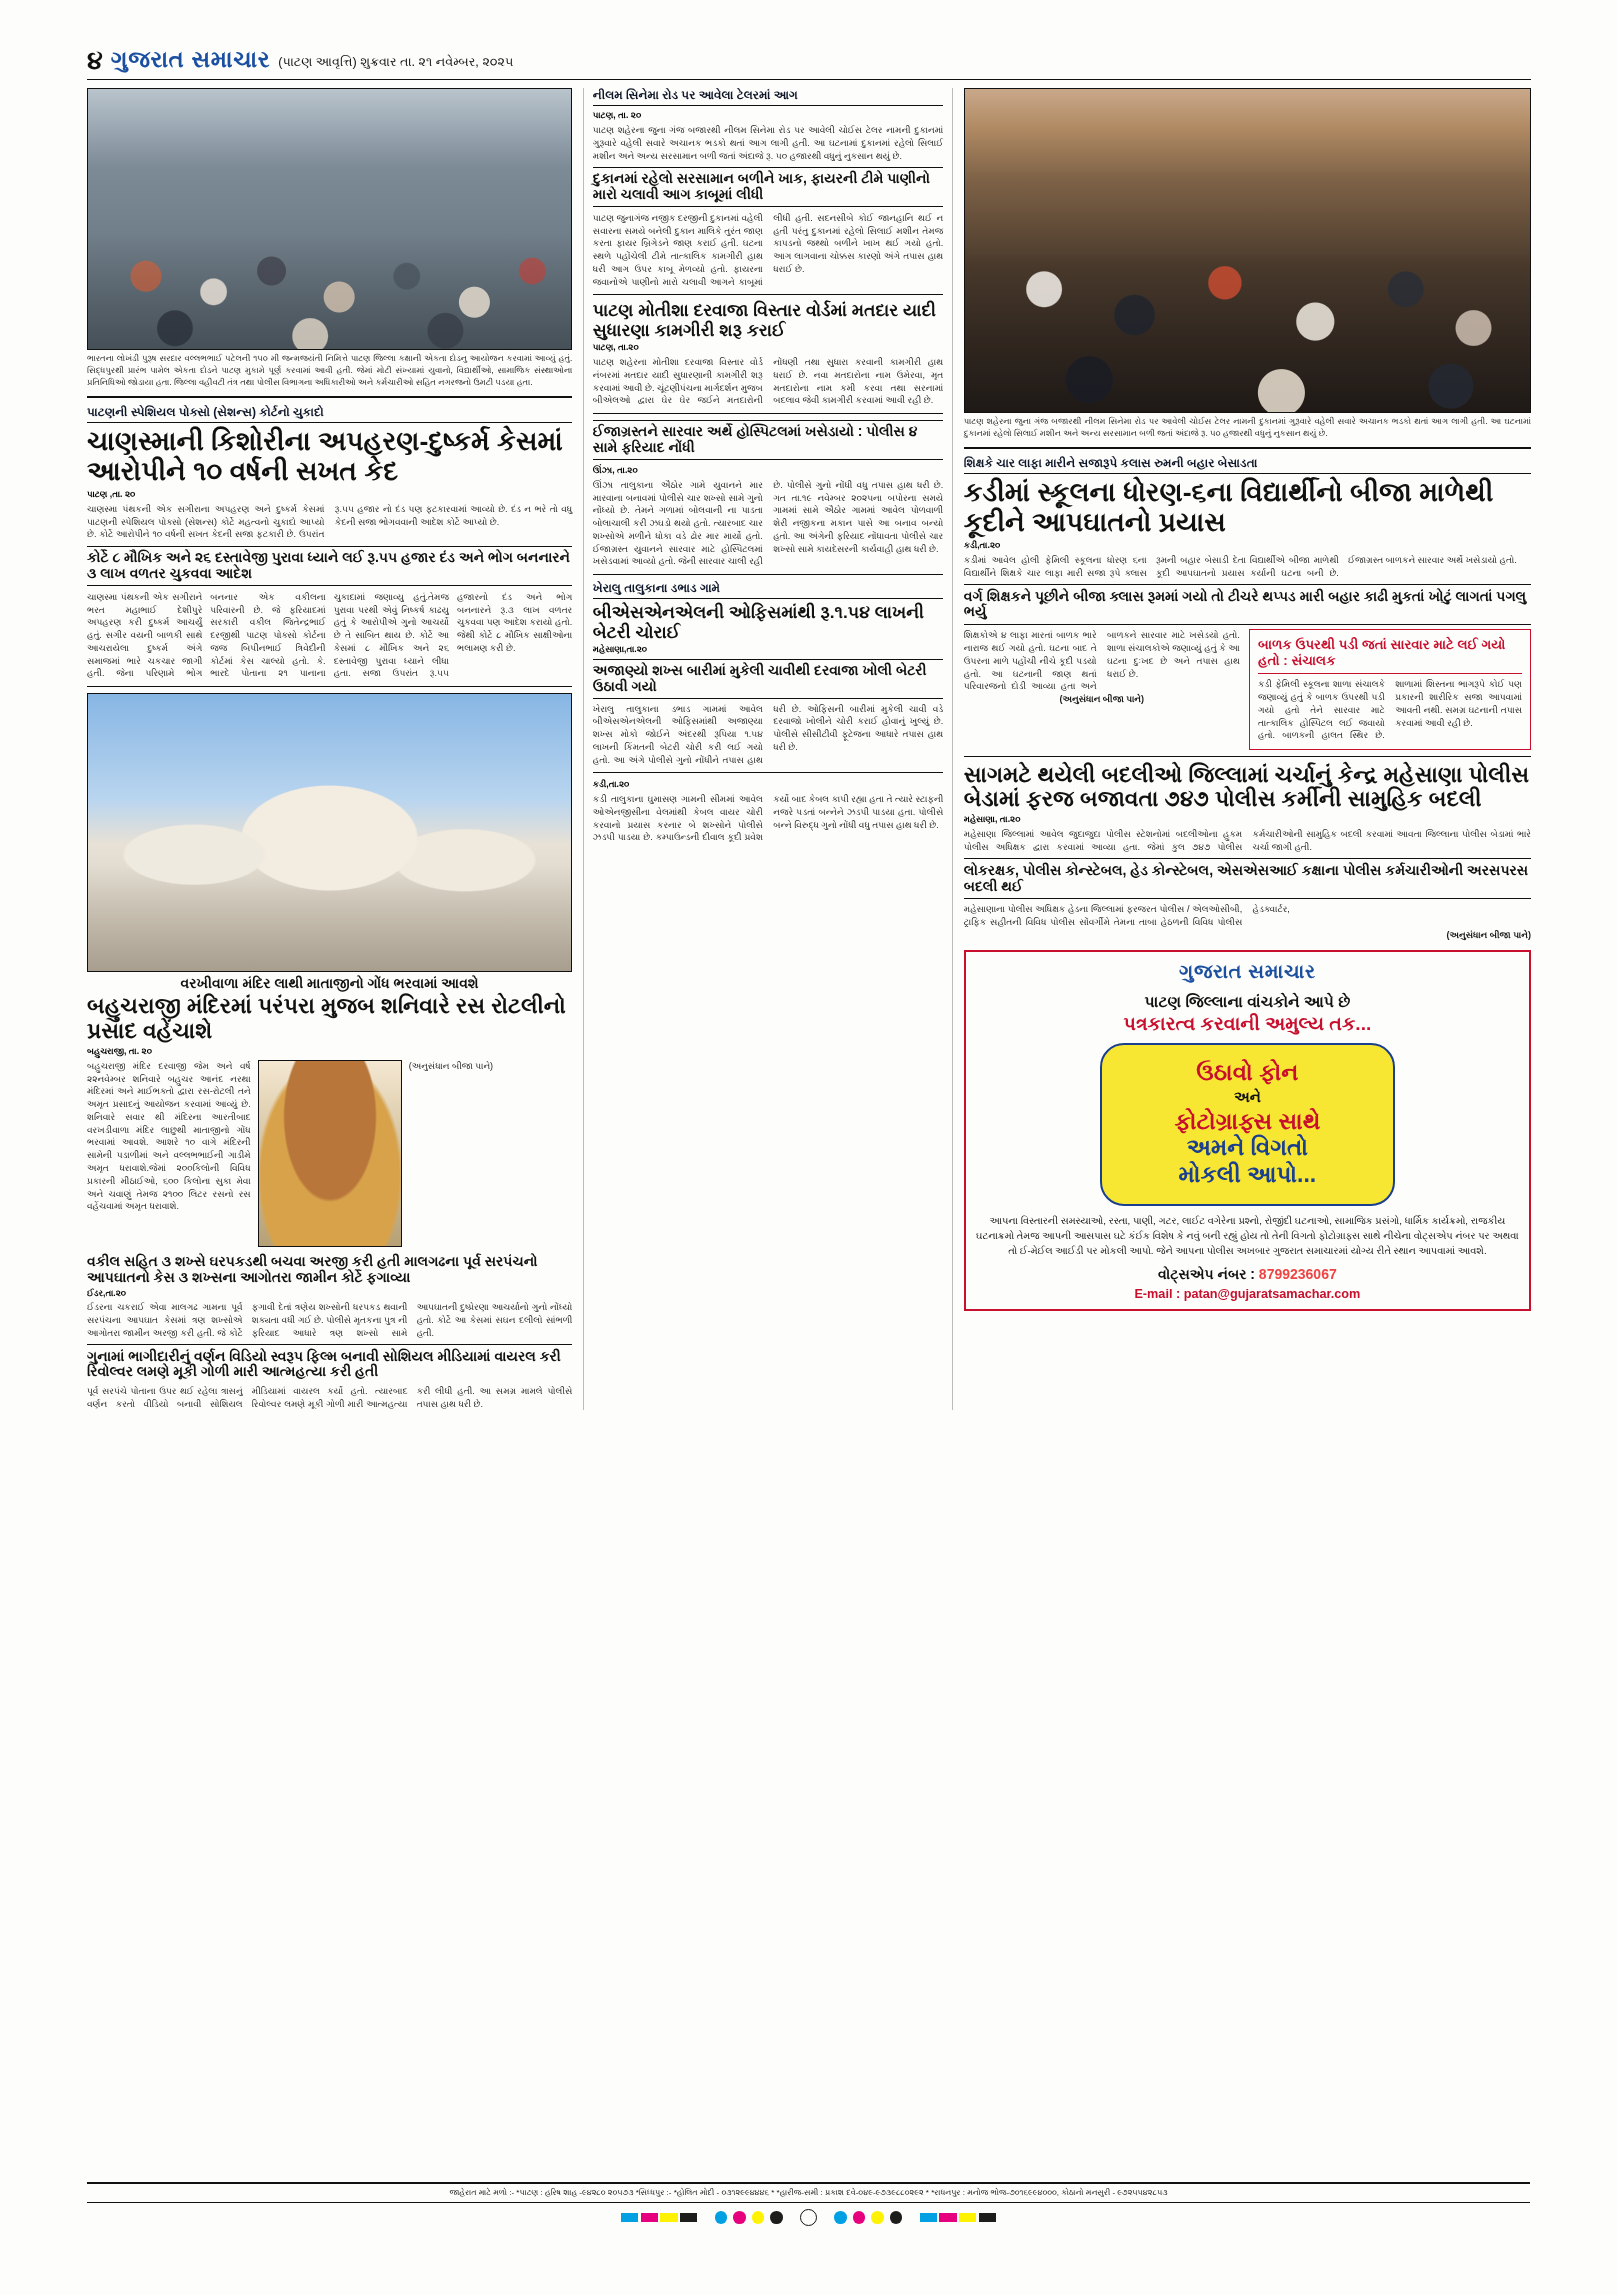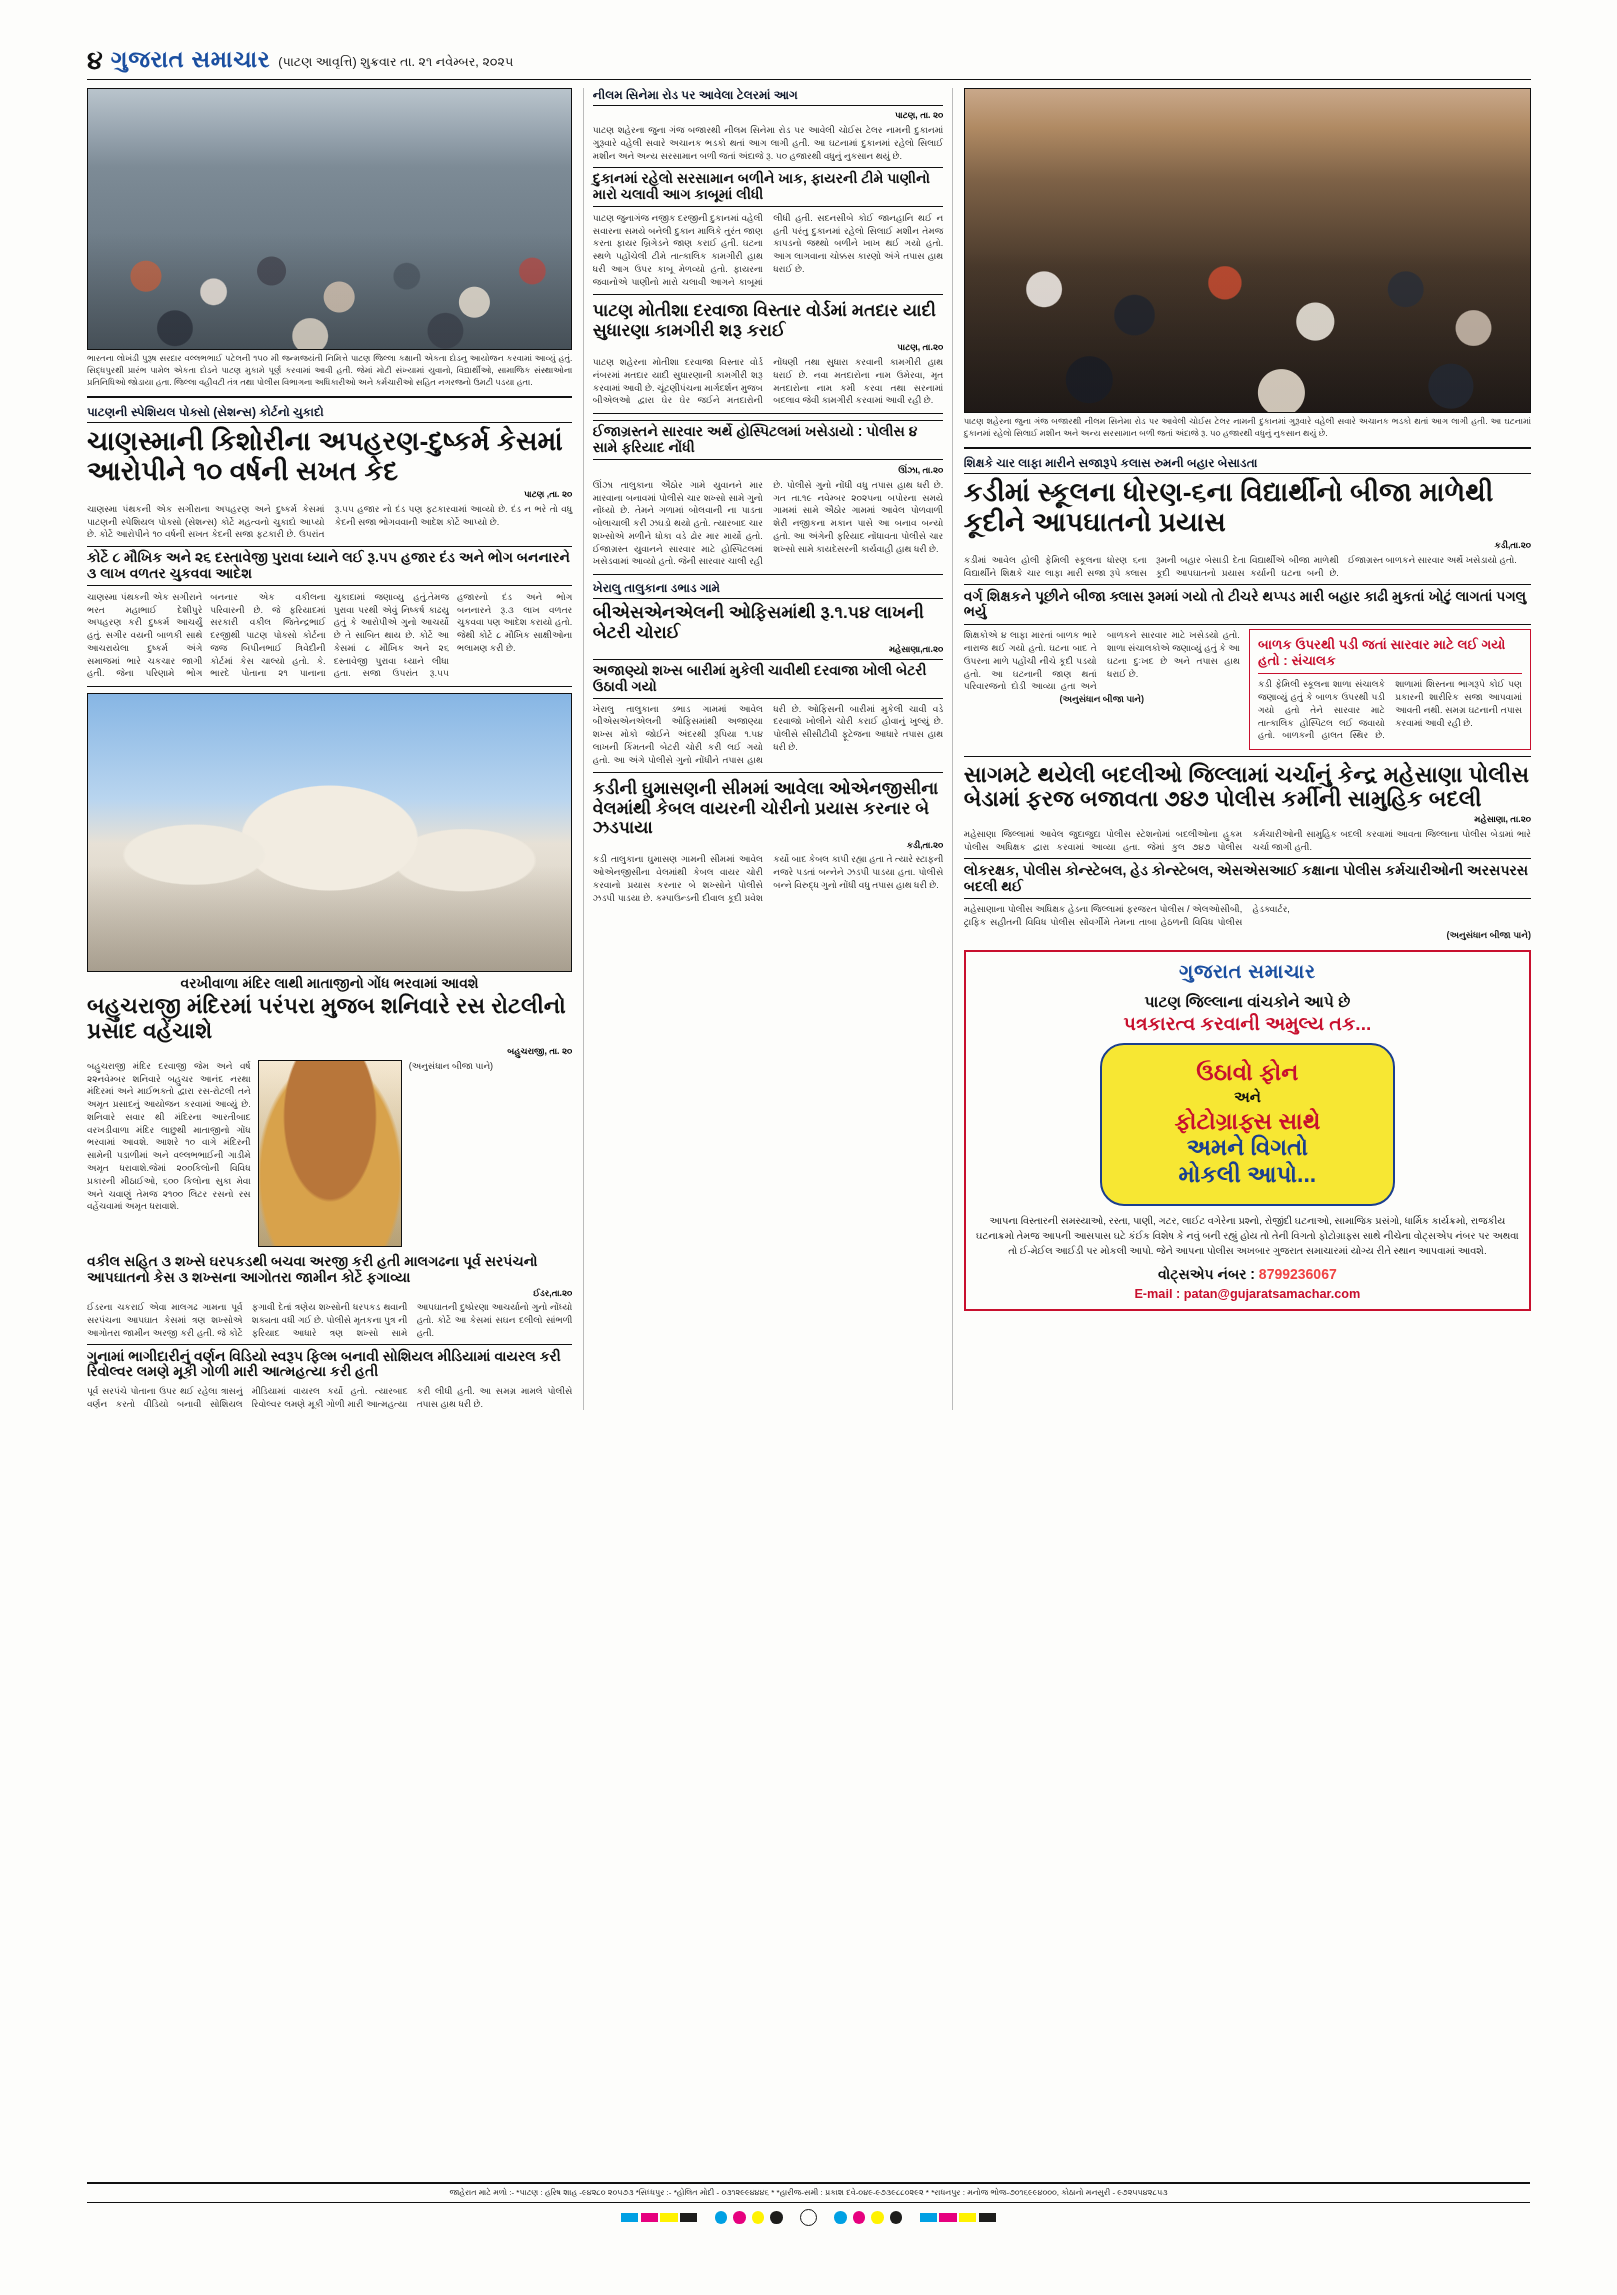--- a/index.html
+++ b/index.html
@@ -24,21 +24,21 @@
   .c3{width:578px;padding-left:10.4px;}
 
   
   .hl{font-weight:bold;color:#111;line-height:1.12;}
   .hl-xl{font-size:26.6px;}
   .hl-l{font-size:22px;}
   .hl-m{font-size:17.3px;}
   .hl-s{font-size:14px;}
   .kicker{font-size:12px;font-weight:bold;color:#0f172a;border-bottom:1.2px solid #111;padding-bottom:2.9px;margin-bottom:4px;line-height:1.2;}
   .body{font-size:9px;line-height:1.42;color:#1b1b1b;text-align:justify;}
-  .dateline{font-size:8.7px;font-weight:bold;text-align:right;margin:2.3px 0 2.9px;}
+  .dateline{font-size:8.7px;font-weight:bold;margin:2.3px 0 2.9px;}
   .cap{font-size:8.4px;line-height:1.4;text-align:justify;color:#1b1b1b;margin-top:3.5px;}
   .hr{height:1.2px;background:#111;margin:5.8px 0;}
   .hr-l{height:2.3px;background:#111;margin:7px 0;}
   .two{column-count:2;column-gap:10.4px;}
   .three{column-count:3;column-gap:9.2px;}
   .four{column-count:4;column-gap:8px;}
 
   
   .photo{position:relative;overflow:hidden;background:#9aa3ad;}
   .ph-crowd{background:
@@ -192,21 +192,20 @@
       <div class="hr"></div>
 
       <div class="kicker">ખેરાલુ તાલુકાના ડભાડ ગામે</div>
       <div class="hl hl-m">બીએસએનએલની ઓફિસમાંથી રૂ.૧.૫૪ લાખની બેટરી ચોરાઈ</div>
       <div class="dateline">મહેસાણા,તા.૨૦</div>
       <div class="hl hl-s" style="margin:3.5px 0;border-top:1.2px solid #111;border-bottom:1.2px solid #111;padding:3.5px 0">અજાણ્યો શખ્સ બારીમાં મુકેલી ચાવીથી દરવાજા ખોલી બેટરી ઉઠાવી ગયો</div>
       <div class="body two">ખેરાલુ તાલુકાના ડભાડ ગામમાં આવેલ બીએસએનએલની ઓફિસમાંથી અજાણ્યા શખ્સ મોકો જોઈને અંદરથી રૂપિયા ૧.૫૪ લાખની કિંમતની બેટરી ચોરી કરી લઈ ગયો હતો. આ અંગે પોલીસે ગુનો નોંધીને તપાસ હાથ ધરી છે. ઓફિસની બારીમાં મુકેલી ચાવી વડે દરવાજો ખોલીને ચોરી કરાઈ હોવાનું ખુલ્યું છે. પોલીસે સીસીટીવી ફૂટેજના આધારે તપાસ હાથ ધરી છે.</div>
 
       <div class="hr"></div>
 
-      <div class="hl hl-m">કડીની ઘુમાસણની સીમમાં આવેલા ઓએનજીસીના વેલમાંથી કેબલ વાયરની ચોરીનો પ્રયાસ કરનાર બે ઝડપાયા</div>
       <div class="dateline">કડી,તા.૨૦</div>
       <div class="body two">કડી તાલુકાના ઘુમાસણ ગામની સીમમાં આવેલ ઓએનજીસીના વેલમાંથી કેબલ વાયર ચોરી કરવાનો પ્રયાસ કરનાર બે શખ્સોને પોલીસે ઝડપી પાડયા છે. કમ્પાઉન્ડની દીવાલ કૂદી પ્રવેશ કર્યો બાદ કેબલ કાપી રહ્યા હતા તે ત્યારે સ્ટાફની નજરે પડતાં બન્નેને ઝડપી પાડયા હતા. પોલીસે બન્ને વિરુદ્ધ ગુનો નોંધી વધુ તપાસ હાથ ધરી છે.</div>
     </div>
 
     <div class="col c3">
 
       <div class="photo ph-fire ph-frame" style="height:323px"></div>
       <div class="cap">પાટણ શહેરના જુના ગંજ બજારથી નીલમ સિનેમા રોડ પર આવેલી ચોઈસ ટેલર નામની દુકાનમાં ગુરૂવારે વહેલી સવારે અચાનક ભડકો થતાં આગ લાગી હતી. આ ઘટનામાં દુકાનમાં રહેલો સિલાઈ મશીન અને અન્ય સરસામાન બળી જતાં અંદાજે રૂ. ૫૦ હજારથી વધુનું નુકસાન થયું છે.</div>
 
       <div class="hr-l"></div>

